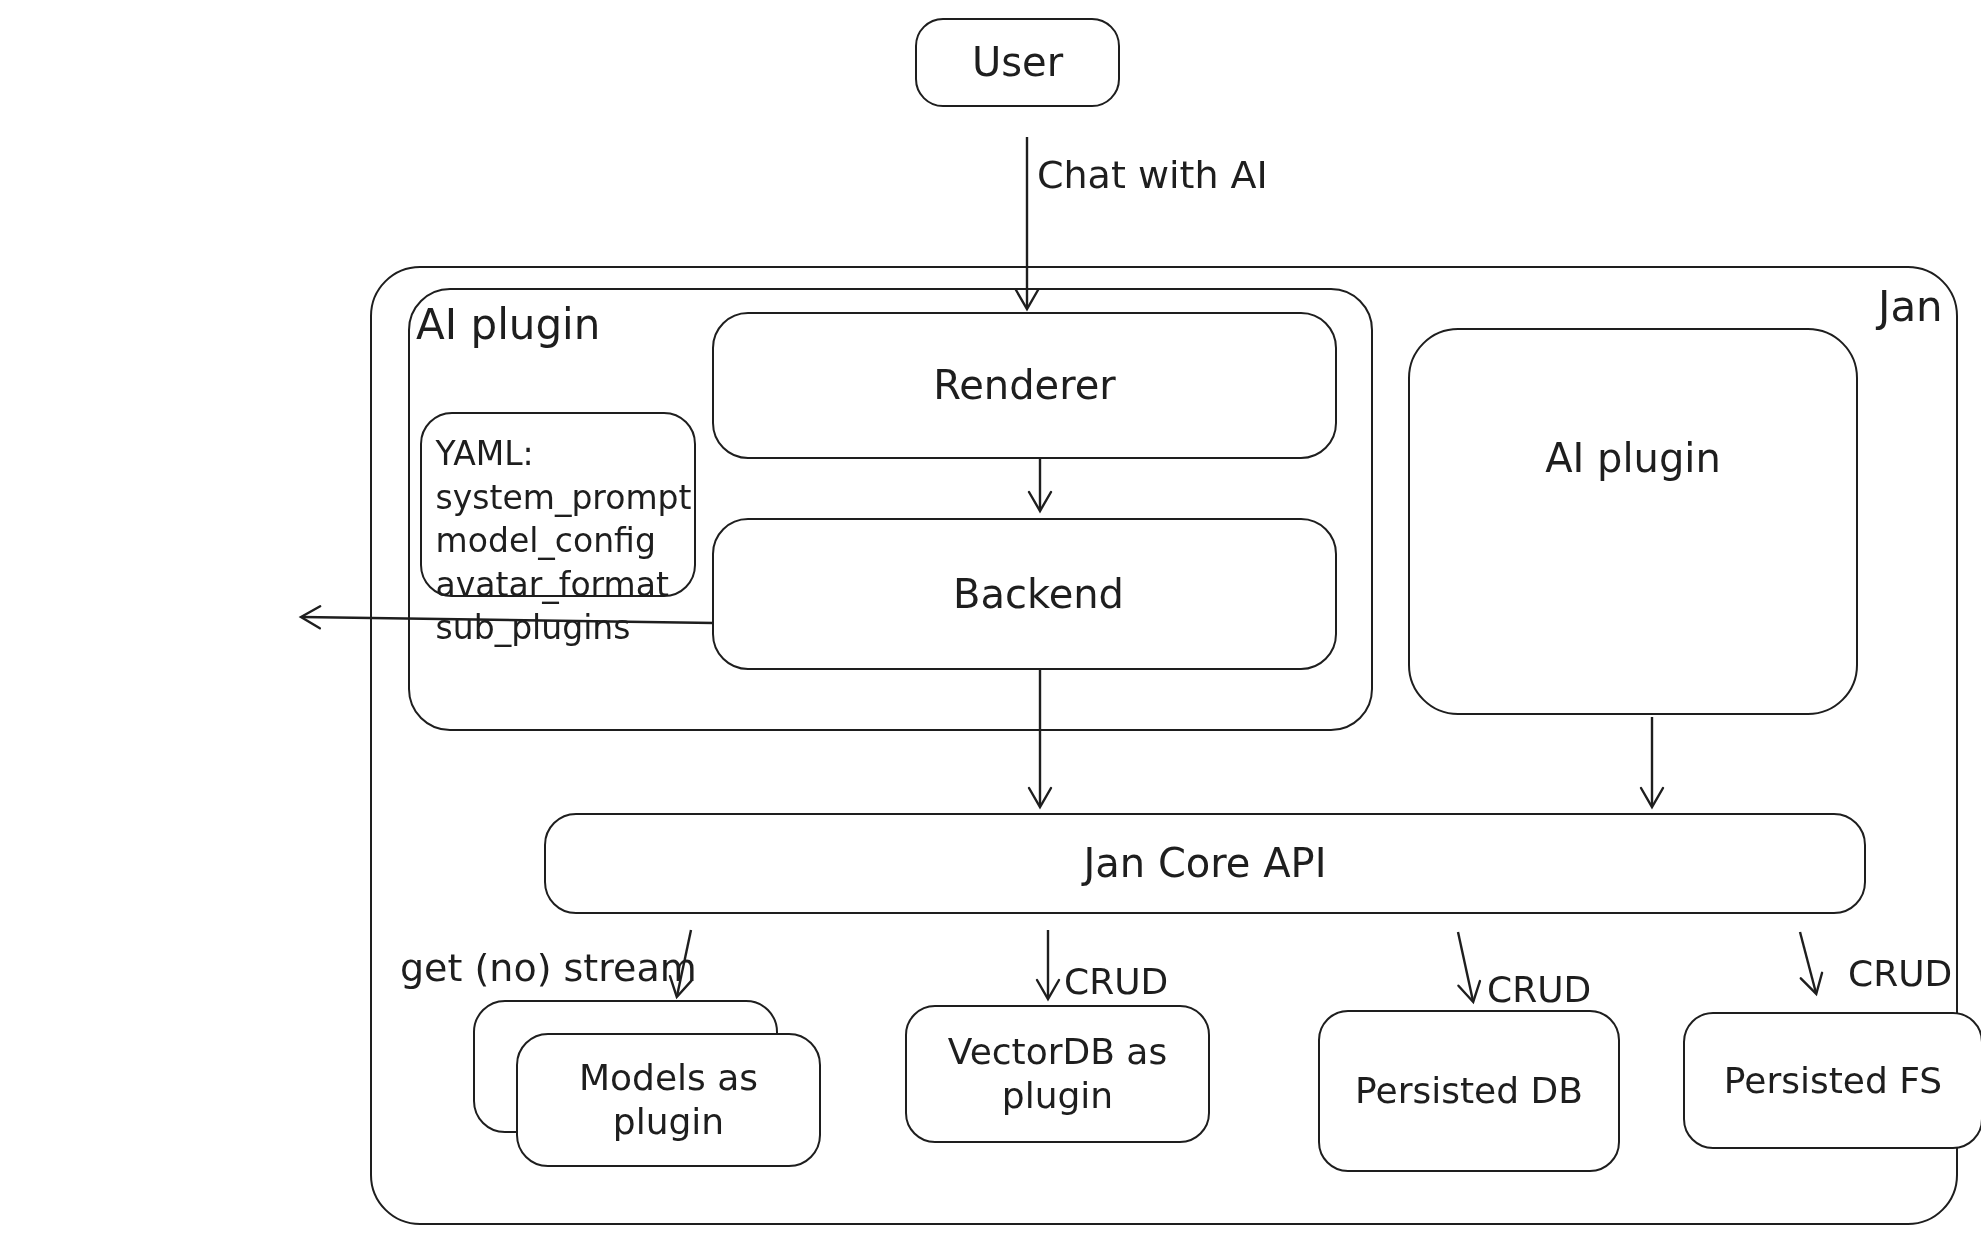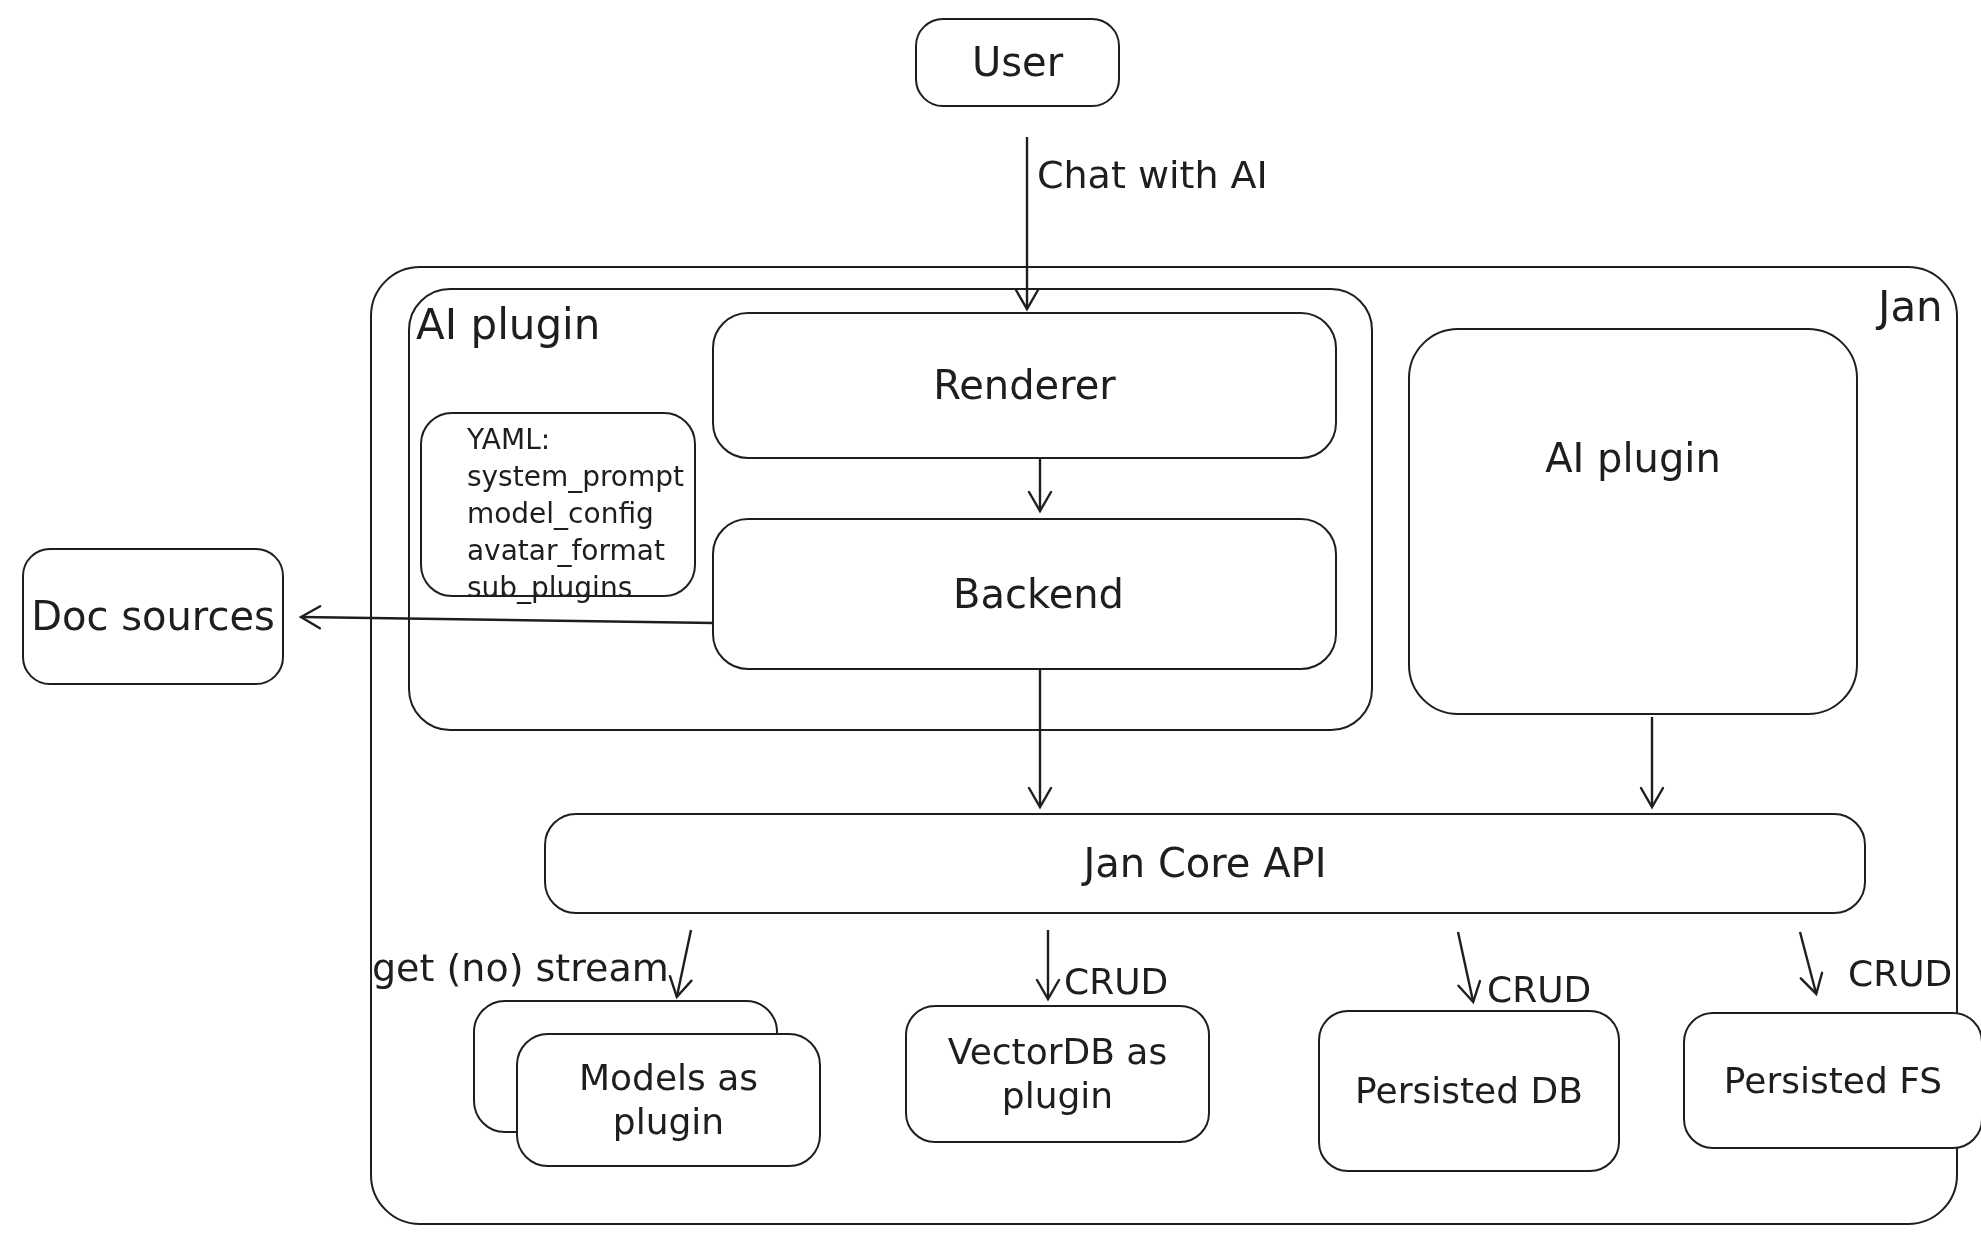--- a/index.html
+++ b/index.html
@@ -51,24 +51,24 @@
     position: absolute;
     white-space: nowrap;
     font-size: 38px;
     line-height: 1.32;
   }
   .edge-label.small { font-size: 36px; }
   .font-lg { font-size: 40px; }
   .font-md { font-size: 36px; }
   .note {
     align-items: flex-start;
-    justify-content: flex-end;
+    justify-content: center;
     text-align: left;
-    padding: 8px 10px 10px 21px;
-    font-size: 28px;
+    padding: 18px 10px 10px 21px;
+    font-size: 33px;
     line-height: 1.32;
   }
   .note .lines { white-space: pre-line; }
   .offset-down { padding-top: 104px; }
 </style>
 </head>
 <body>
 
 <div class="canvas">
 
@@ -112,23 +112,20 @@
 system_prompt
 model_config
 avatar_format
 sub_plugins</span>
   </div>
 
   <div class="node font-lg offset-down" style="left:1408px; top:328px; width:450px; height:387px; border-radius:50px; align-items:flex-start;">
     <span>AI plugin</span>
   </div>
 
-  <div class="node font-lg" style="left:22px; top:548px; width:262px; height:137px; border-radius:28px;">
-    <span>Doc sources</span>
-  </div>
 
   <div class="node font-lg" style="left:544px; top:813px; width:1322px; height:101px; border-radius:32px;">
     <span>Jan Core API</span>
   </div>
 
   <div class="node" style="left:473px; top:1000px; width:305px; height:133px; border-radius:32px;"></div>
   <div class="node font-md" style="left:516px; top:1033px; width:305px; height:134px; border-radius:32px;">
     <span>Models as plugin</span>
   </div>
 
@@ -141,21 +138,21 @@
   </div>
 
   <div class="node font-md" style="left:1655px; top:1012px; width:300px; height:137px; border-radius:30px;margin-left:28px;">
     <span>Persisted FS</span>
   </div>
 
   <div class="edge-label" style="left:1037px; top:150px;">
     <div>Chat with AI</div>
   </div>
 
-  <span class="edge-label" style="left:372px; top:943px;">get (no) stream</span>
+  <span class="edge-label" style="left:372px; top:943px;padding-left:28px;">get (no) stream</span>
 
   <span class="edge-label small" style="left:1064px; top:958px;">CRUD</span>
 
   <span class="edge-label small" style="left:1487px; top:966px;">CRUD</span>
 
   <span class="edge-label small" style="left:1848px; top:950px;">CRUD</span>
 
 </div>
 
 </body></html>

